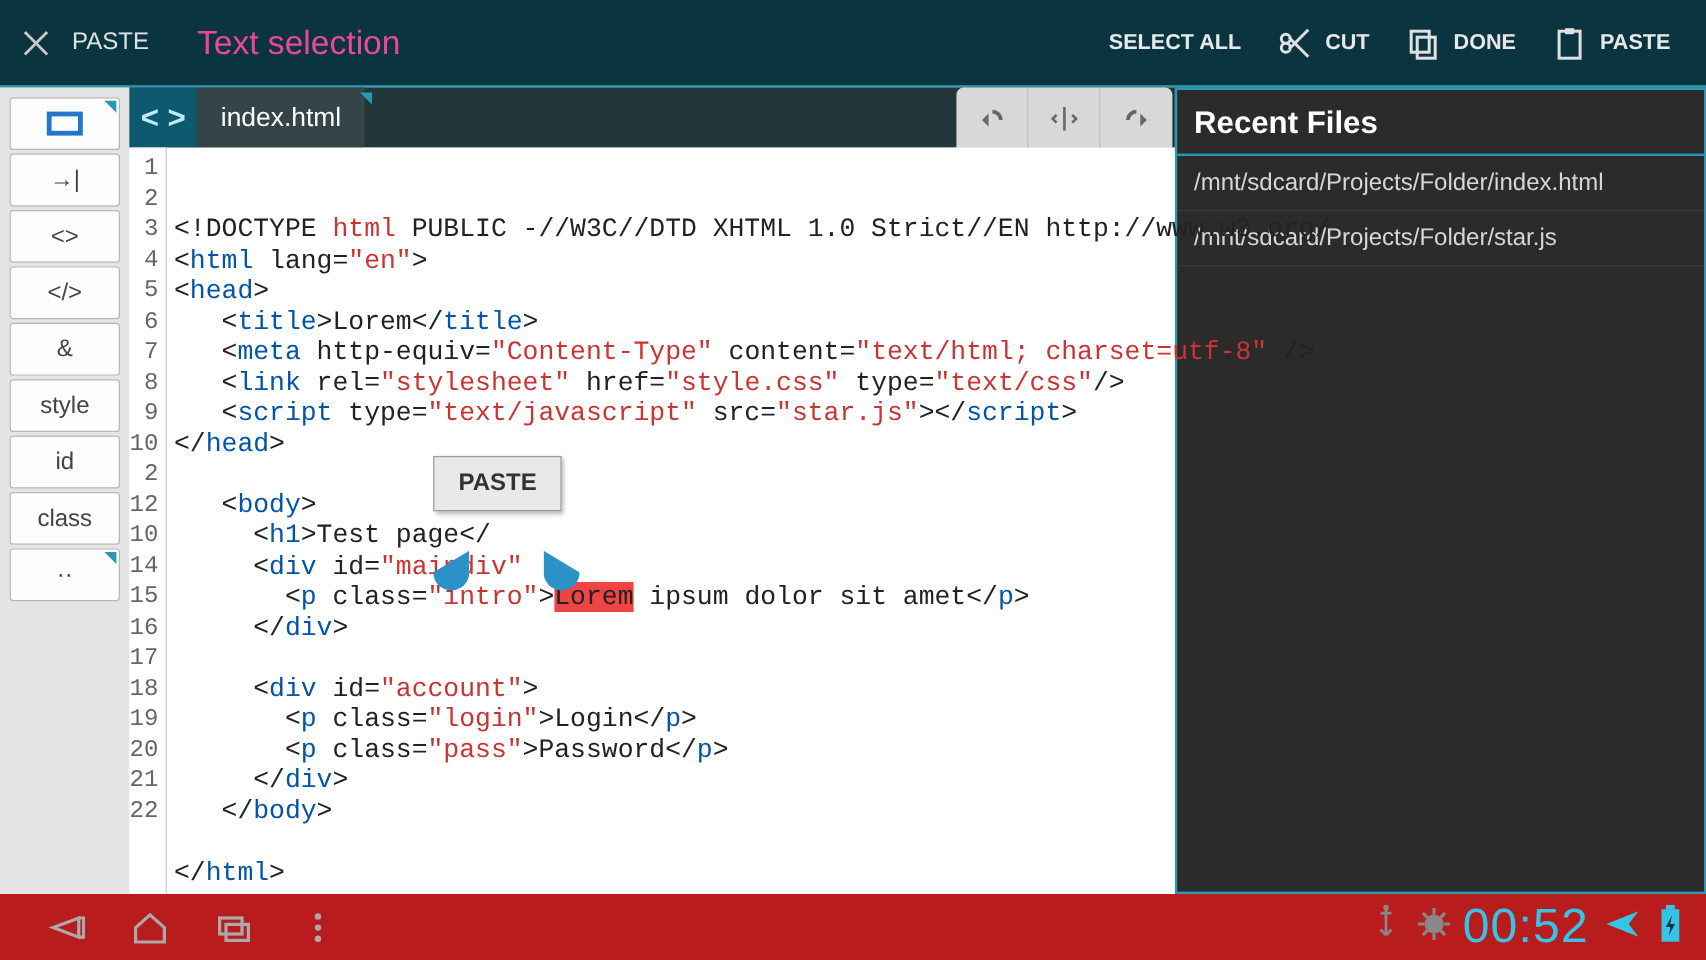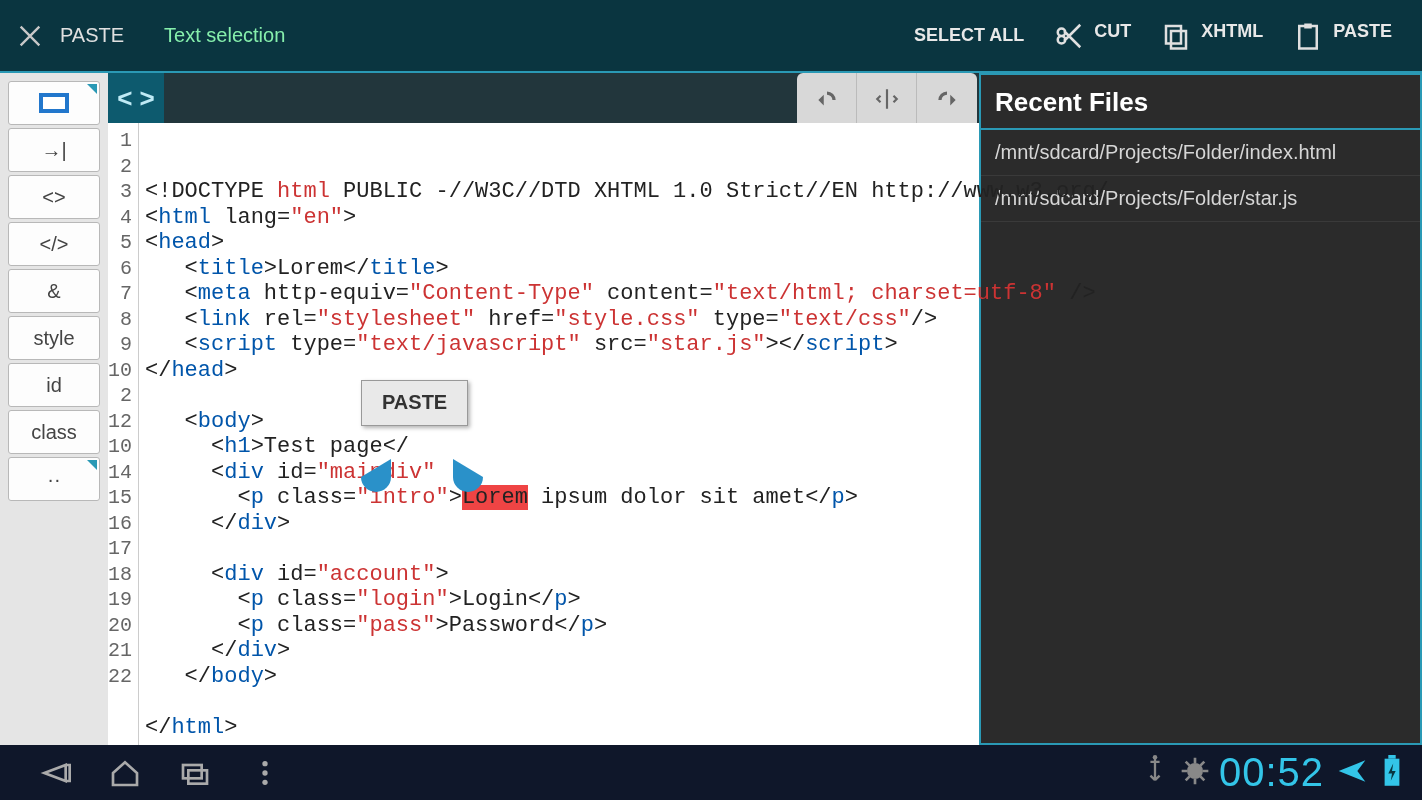--- a/index.html
+++ b/index.html
@@ -2,23 +2,23 @@
 <html><head>
 <meta charset="utf-8">
 <style>
   * { margin: 0; padding: 0; box-sizing: border-box; }
   body { width: 1422px; height: 800px; background: #000; font-family: Arial, sans-serif; overflow: hidden; position: relative; }
 
   
   .actionbar { height: 73px; background: #0a3540; border-bottom: 2px solid #2a99b5; display: flex; align-items: center; color: #fff; }
   .actionbar .close { width: 60px; height: 60px; display:flex; align-items:center; justify-content:center; font-size: 30px; color:#d0d0d0; cursor:pointer; }
   .actionbar .done { font-size: 20px; color:#e0e0e0; margin-right: 40px; }
-  .actionbar .title { font-size: 20px; color:#86efac; }
+  .actionbar .title { font-size: 28px; color:#ec4899; }
   .actionbar .spacer { flex:1; }
-  .actionbar .action { display:flex; align-items:flex-start; gap:10px; margin-right: 30px; color:#e8e8e8; font-size:18px; font-weight:bold; cursor:pointer; }
+  .actionbar .action { display:flex; align-items:center; gap:10px; margin-right: 30px; color:#e8e8e8; font-size:18px; font-weight:bold; cursor:pointer; }
   .actionbar .action svg { width:30px; height:30px; }
 
   
   .workarea { position: absolute; top:73px; left:0; right:0; bottom:55px; display:flex; background:#f0f0f0; }
 
   
   .lefttb { width:108px; background:#e5e5e5; display:flex; flex-direction:column; padding-top:8px; gap:3px; align-items:center; }
   .lefttb .btn { width:92px; height:44px; background:#fdfdfd; border:1px solid #b8b8b8; border-radius:3px; display:flex; align-items:center; justify-content:center; font-size:20px; color:#444; cursor:pointer; position:relative; }
   .lefttb .btn .corner, .tabcorner { position:absolute; top:2px; right:2px; width:0; height:0; border-style:solid; border-width:0 10px 10px 0; border-color: transparent #2a99b5 transparent transparent;}
 
@@ -48,21 +48,21 @@
 
   
   .recent { width:443px; background:#2b2b2b; border:2px solid #2a99b5; display:flex; flex-direction:column; margin-left:auto; height:100%; }
   .recent .rtitle { color:#fff; font-size:26px; font-weight:bold; padding:12px 14px 10px; border-bottom:2px solid #2a99b5; }
   .recent .rlist { flex:1; overflow:auto; }
   .recent .ritem { color:#d6d6d6; font-size:20px; padding:11px 14px; border-bottom:1px solid #3a3a3a; cursor:pointer; }
   .recent .rfoot { padding:8px; display:flex; justify-content:flex-end; }
   .recent .clear { background:#ddd; border:1px solid #888; padding:6px 14px; font-size:18px; cursor:pointer; }
 
   
-  .navbar { position:absolute; bottom:0; left:0; right:0; height:55px; background:#0f172a; display:flex; align-items:center; }
+  .navbar { position:absolute; bottom:0; left:0; right:0; height:55px; background:#b91c1c; display:flex; align-items:center; }
   .navbar .nbtn { width:70px; display:flex; justify-content:center; color:#999; cursor:pointer;}
   .navbar svg{ width:32px; height:32px; }
   .navbar .spacer{flex:1;}
   .navbar .clock{ color:#33c5e8; font-size:40px; letter-spacing:1px; font-weight:300; margin-right:12px;}
   .navbar .statusicon{ margin-right:8px; color:#888;}
 </style>
 </head>
 <body>
 
 <div class="actionbar">
@@ -81,21 +81,21 @@
     <svg viewBox="0 0 24 24">
         <path d="M6 18a3 3 0 1 1 0-6 3 3 0 0 1 0 6zm0-12a3 3 0 1 1 0 6 3 3 0 0 1 0-6zM8 8l13 13M8 16L21 3" stroke="#e0e0e0" stroke-width="2" fill="none"></path>
       </svg>
     <span>CUT</span>
   </div>
   <div class="action">
     <svg viewBox="0 0 24 24">
         <rect x="4" y="4" width="12" height="14" stroke="#e0e0e0" stroke-width="2" fill="none"></rect>
         <rect x="8" y="8" width="12" height="14" stroke="#e0e0e0" stroke-width="2" fill="none"></rect>
       </svg>
-    <span>XHTML</span>
+    <span>DONE</span>
   </div>
   <div class="action">
     <svg viewBox="0 0 24 24">
         <rect x="5" y="4" width="14" height="18" stroke="#e0e0e0" stroke-width="2" fill="none"></rect>
         <rect x="9" y="2" width="6" height="4" fill="#e0e0e0"></rect>
       </svg>
     <span>PASTE</span>
   </div>
 </div>
 
@@ -117,20 +117,24 @@
     <div class="btn">id</div>
     <div class="btn">class</div>
     <div class="btn">
         <span>··</span>
         <span class="corner"></span>
       </div>
   </div>
 
   <div class="tabbar">
     <div class="codeicon">&lt;  &gt;</div>
+    <div class="tab">
+        <span>index.html</span>
+        <span class="tabcorner" style="top:4px;right:-6px"></span>
+      </div>
   </div>
 
   <div class="edittb" style="right:445px">
     <div class="ebtn">
         <svg viewBox="0 0 24 24">
           <path d="M12 5a8 8 0 0 1 8 8h-3a5 5 0 0 0-5-5V5zM4 13l5-5v10z" fill="#666"></path>
         </svg>
       </div>
     <div class="ebtn">
         <svg viewBox="0 0 24 24">

